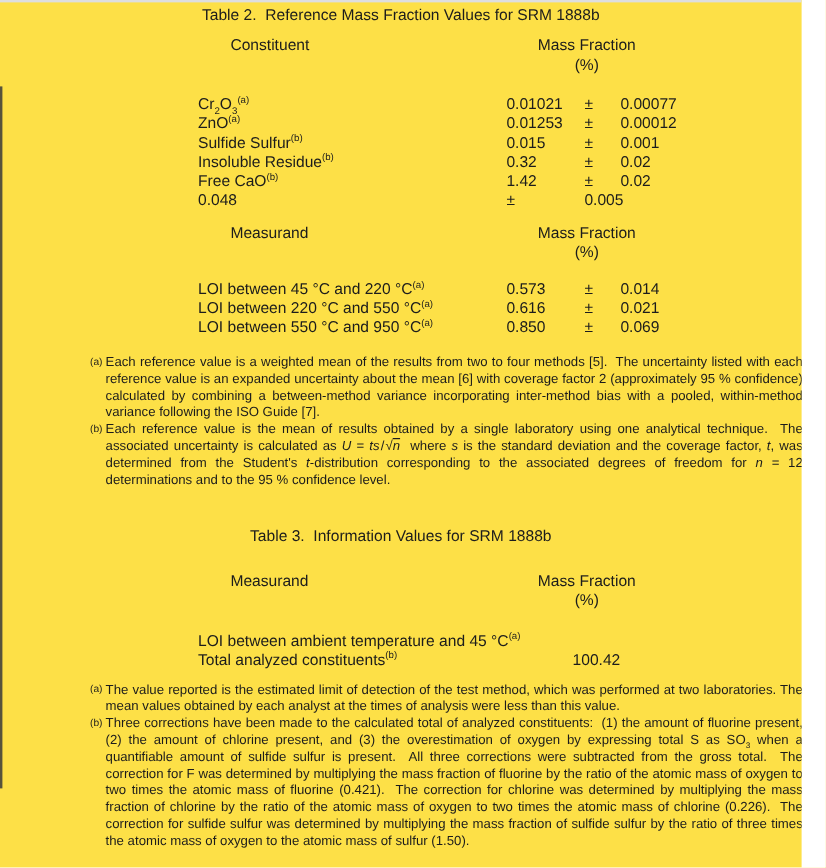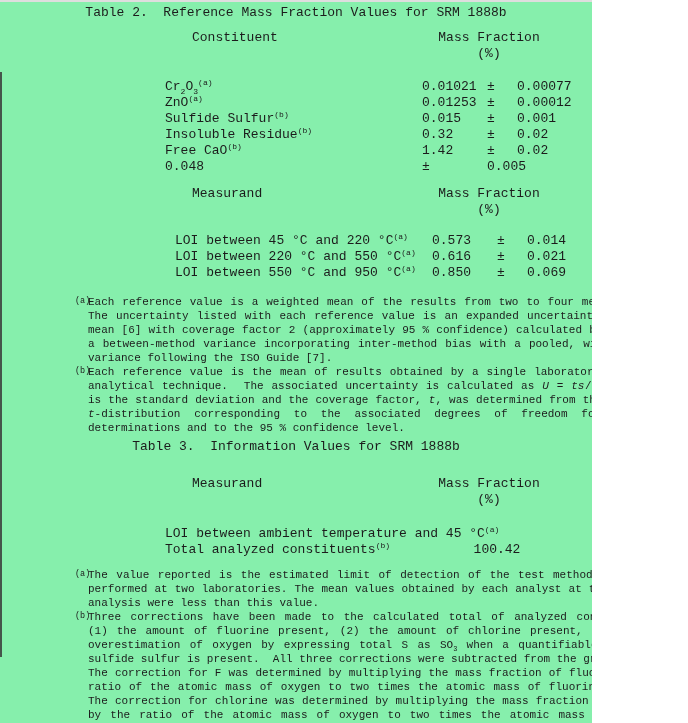--- a/index.html
+++ b/index.html
@@ -1,21 +1,21 @@
 <!DOCTYPE html>
 <html><head>
 <meta charset="utf-8">
 <style>
   html, body { margin: 0; padding: 0; background: #ffffff; }
   .doc {
     position: relative;
-    width: 592px;
+    width: 668px;
     height: 723px;
-    background: #86efac;
-    font-family: Liberation Mono, monospace;
+    background: #fde047;
+    font-family: Liberation Sans, sans-serif;
     color: #1c1c1c;
     font-size: 13px;
     overflow: hidden;
   }
   .top-edge {
     position: absolute; top: 0; left: 0; right: 0; height: 2px;
     background: #dedede;
   }
   .scan-line {
     position: absolute; left: 0; top: 72px; width: 2px; height: 585px;
@@ -27,21 +27,21 @@
   .t2-title { top: 5px; }
   .t3-title { top: 439px; }
   .head-block { position: absolute; left: 0; right: 0; height: 36px; }
   .t2-head { top: 30px; }
   .meas-head { top: 186px; }
   .t3-head { top: 476px; }
   .h-label { position: absolute; left: 192px; top: 0; line-height: 16px; }
   .mf-head { position: absolute; left: 424px; width: 130px; top: 0; text-align: center; line-height: 16px; }
   .rows { position: absolute; left: 165px; }
   .t2-rows { top: 79px; }
-  .meas-rows { top: 233px; margin-left: 10px; }
+  .meas-rows { top: 233px; }
   .t3-rows { top: 526px; }
   .row { display: grid; grid-template-columns: 257px 65px 30px auto; line-height: 16px; }
   .row3 { display: grid; grid-template-columns: 257px 150px; line-height: 16px; }
   .c-label { white-space: nowrap; }
   .c-val, .c-pm, .c-unc { white-space: nowrap; }
   .c-val3 { text-align: center; white-space: nowrap; }
   .footnotes {
     position: absolute; left: 75px; width: 594px;
     font-size: 11px; line-height: 14px; text-align: justify;
   }

